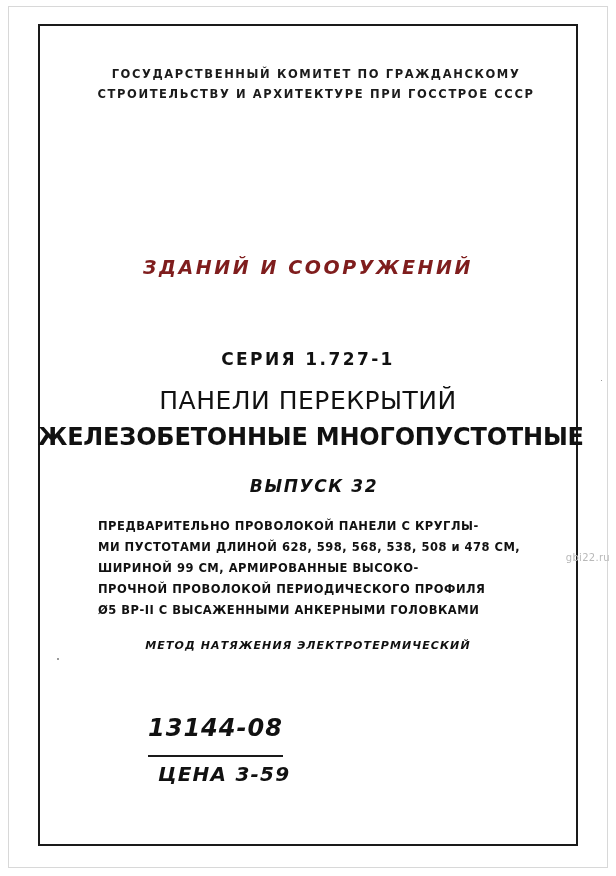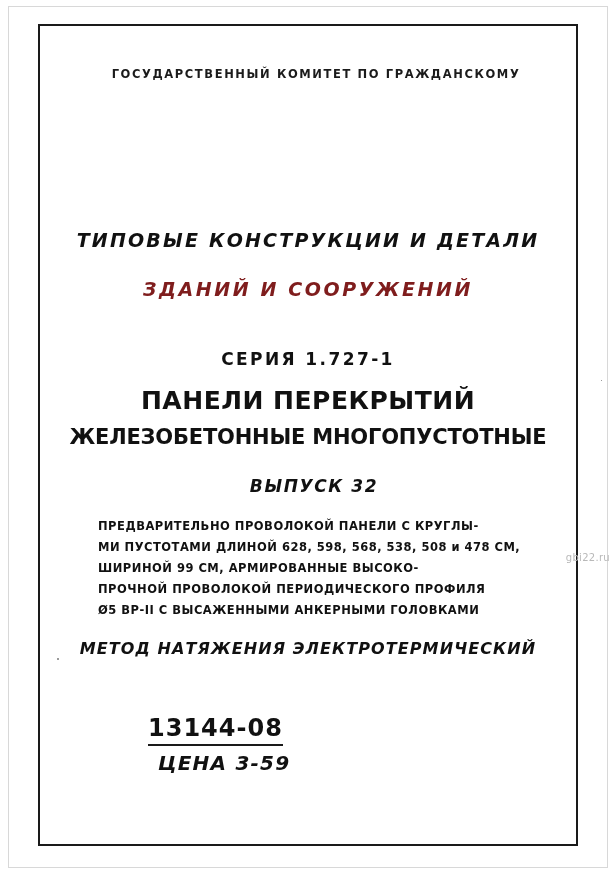--- a/index.html
+++ b/index.html
@@ -95,27 +95,27 @@
   }
 
   .heading {
     position: absolute;
     left: 0;
     right: 0;
     top: 362px;
   }
   .heading .line1 {
     font-size: 25px;
-    font-weight: 700;
+    font-weight: 400;
     letter-spacing: 0.5px;
     line-height: 30px;
     white-space: nowrap;
   }
   .heading .line2 {
-    font-size: 21px;
+    font-size: 24px;
     font-weight: 700;
     letter-spacing: -0.2px;
     line-height: 30px;
     margin-top: 6px;
     white-space: nowrap;
   }
 
   .issue {
     position: absolute;
     left: 0;
@@ -139,37 +139,38 @@
     line-height: 21px;
     text-align: left;
   }
   .desc div { white-space: nowrap; }
 
   .method {
     position: absolute;
     left: 0;
     right: 0;
     top: 615px;
-    font-size: 16px;
+    font-size: 11px;
     font-style: italic;
     font-weight: 600;
     letter-spacing: 1.1px;
   }
 
   .code-block {
     position: absolute;
     left: 110px;
     top: 690px;
     text-align: left;
   }
   .code {
     font-size: 24px;
     font-weight: 700;
+    font-style: italic;
     letter-spacing: 1px;
-    padding-bottom: 2px;
+    padding-bottom: 13px;
     border-bottom: 2px solid #1a1a1a;
     display: inline-block;
   }
   .price {
     margin-top: 5px;
     font-size: 20px;
     font-weight: 700;
     font-style: italic;
     letter-spacing: 1.2px;
     padding-left: 10px;
@@ -199,24 +200,24 @@
 
 <div id="page">
 
   <div class="sheet-edge"></div>
   <div class="frame"></div>
 
   <div class="content">
 
     <div class="org">
       <div>ГОСУДАРСТВЕННЫЙ КОМИТЕТ ПО ГРАЖДАНСКОМУ</div>
+      <div>СТРОИТЕЛЬСТВУ И АРХИТЕКТУРЕ ПРИ ГОССТРОЕ СССР</div>
     </div>
 
     <div class="title-block">
-      <div class="title1">ТИПОВЫЕ КОНСТРУКЦИИ И ДЕТАЛИ</div>
       <div class="title2">ЗДАНИЙ И СООРУЖЕНИЙ</div>
     </div>
 
     <div class="series">СЕРИЯ 1.727-1</div>
 
     <div class="heading">
       <div class="line1">ПАНЕЛИ ПЕРЕКРЫТИЙ</div>
       <div class="line2">ЖЕЛЕЗОБЕТОННЫЕ МНОГОПУСТОТНЫЕ</div>
     </div>
 

